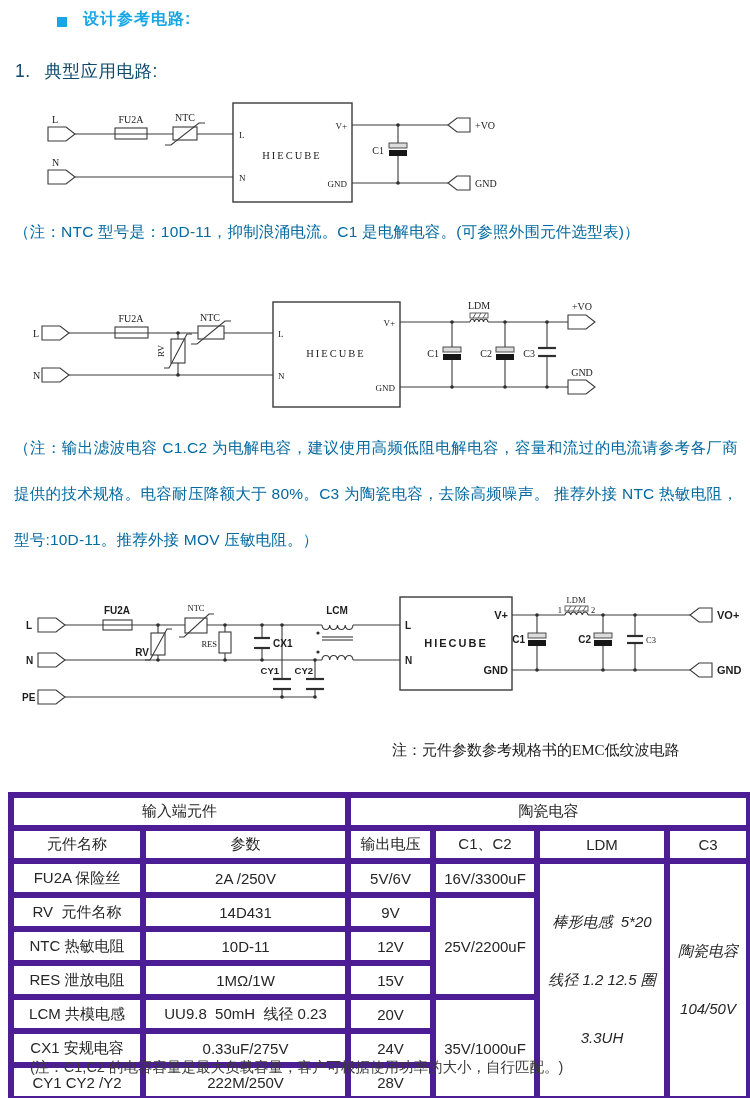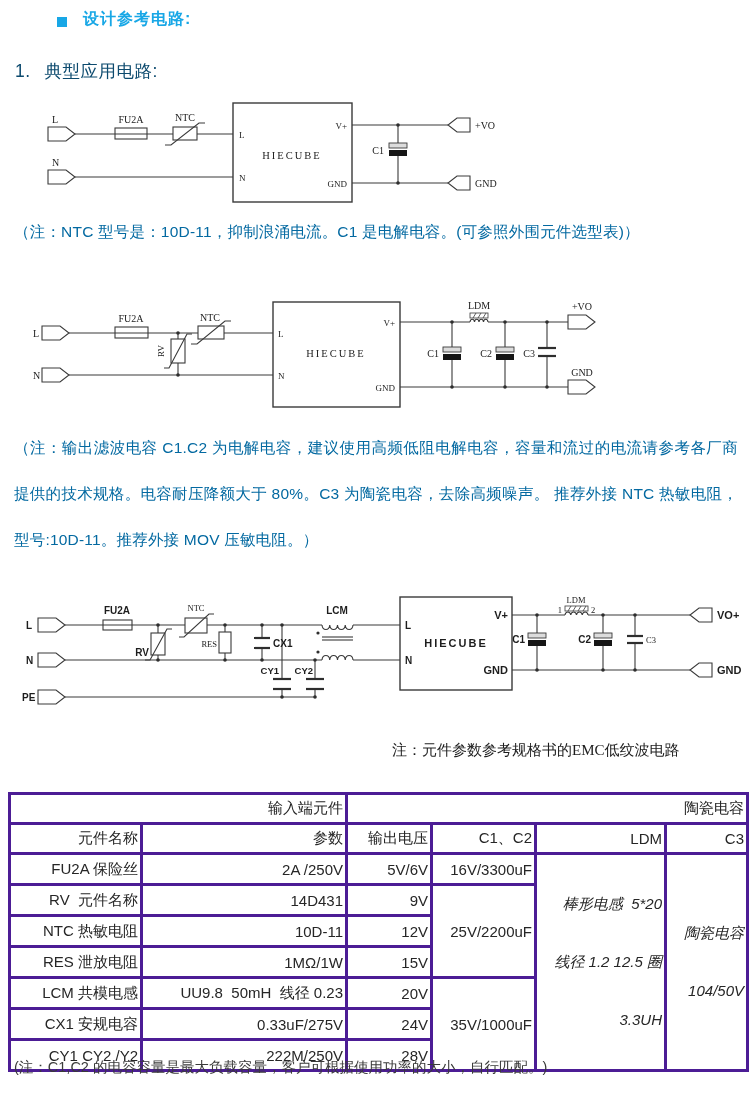--- a/index.html
+++ b/index.html
@@ -9,21 +9,21 @@
   .bullet{position:absolute;left:57px;top:17px;width:10px;height:10px;background:#18a7e6;}
   .doc-title{position:absolute;left:83px;top:9px;font-size:16px;font-weight:bold;color:#18a7e6;letter-spacing:1px;}
   
   .h{position:absolute;left:15px;font-size:17.5px;color:#0c4a6e;letter-spacing:.5px;}
   .h .num{margin-right:14px;}
   
   .note{position:absolute;left:14px;font-size:15.5px;color:#0369a1;letter-spacing:.2px;}
   .note2{width:724px;line-height:46px;text-align:justify;}
   .note-serif{position:absolute;left:392px;top:741px;font-size:15px;color:#1c1c1c;
               font-family:"Liberation Serif","DejaVu Serif",serif;}
-  .footer-note{position:absolute;left:14px;top:1058px;font-size:14.5px;color:#3a3a3a;}
+  .footer-note{position:absolute;left:30px;top:1058px;font-size:14.5px;color:#3a3a3a;}
   
   .ckt{position:absolute;}
   .w{stroke:#3a3a3a;stroke-width:1.1;fill:none;}
   .comp{stroke:#3a3a3a;stroke-width:1.1;fill:#ffffff;}
   .hollow{stroke:#3a3a3a;stroke-width:1.1;fill:none;}
   .mod{stroke:#3a3a3a;stroke-width:1.4;fill:#ffffff;}
   .capthin{fill:#dcdcdc;stroke:#3a3a3a;stroke-width:.9;}
   .capthick{fill:#161616;stroke:none;}
   .plate{stroke:#2e2e2e;stroke-width:2.2;fill:none;}
   .dot{fill:#2e2e2e;}
@@ -33,21 +33,21 @@
   .ts9{font-family:"Liberation Serif","DejaVu Serif",serif;font-size:9px;}
   .tmod{font-family:"Liberation Serif","DejaVu Serif",serif;font-size:10.5px;letter-spacing:2px;}
   .tser8{font-family:"Liberation Serif","DejaVu Serif",serif;font-size:8.5px;}
   .tb{font-family:"Liberation Sans",sans-serif;font-weight:bold;font-size:10px;fill:#1d1d1d;}
   .tb9{font-family:"Liberation Sans",sans-serif;font-weight:bold;font-size:9.5px;fill:#1d1d1d;}
   .tb11{font-family:"Liberation Sans",sans-serif;font-weight:bold;font-size:11px;fill:#1d1d1d;}
   .tmod3{font-family:"Liberation Sans",sans-serif;font-weight:bold;font-size:11px;letter-spacing:2px;fill:#1d1d1d;}
   
   .comp-table{position:absolute;left:8px;top:792px;border-collapse:collapse;table-layout:fixed;
               width:738px;font-size:15px;color:#262626;}
-  .comp-table td{border:3px solid #4c1d95;text-align:right;vertical-align:middle;padding:0 2px;
+  .comp-table td{border:6px solid #4c1d95;text-align:center;vertical-align:middle;padding:0 2px;
                  white-space:pre-wrap;}
   .comp-table tr.grp td,.comp-table tr.hdr td{height:27px;}
   .comp-table tr.data td{height:28px;}
   .mcell div{line-height:24px;font-style:italic;}
 </style>
 </head>
 <body>
 
 <div class="page">
 

